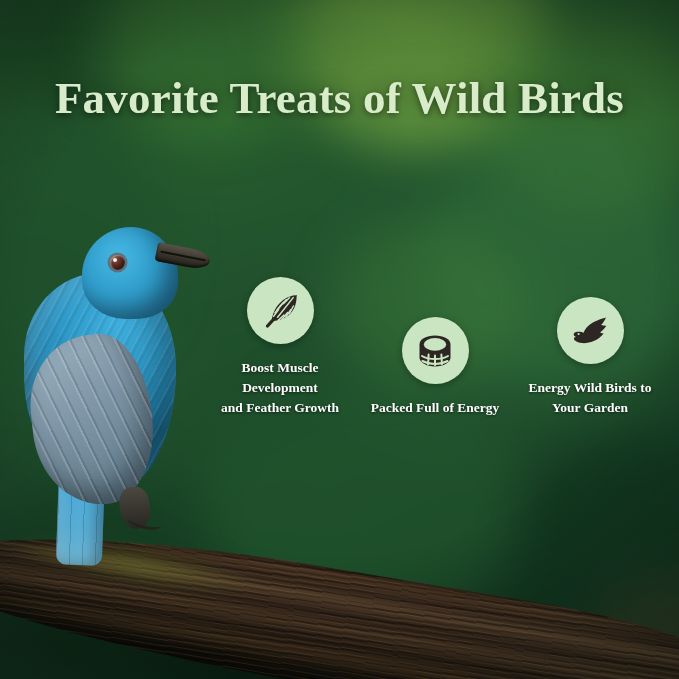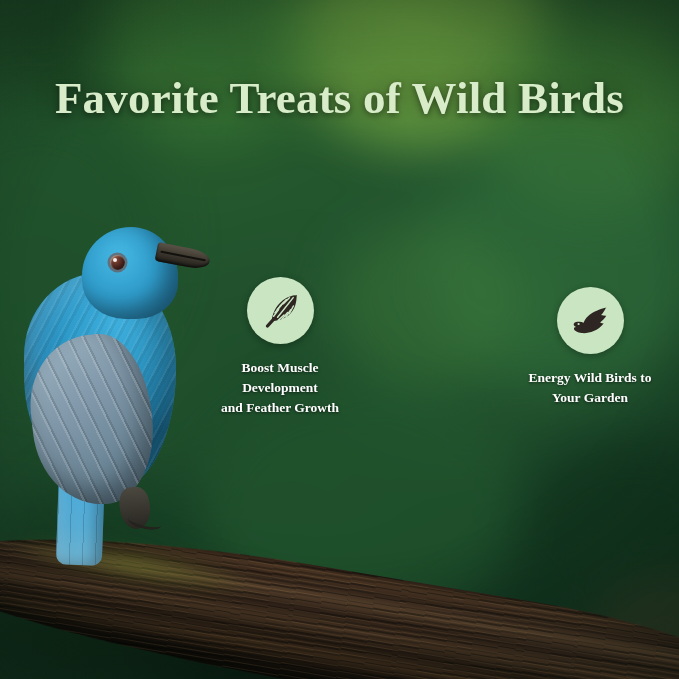--- a/index.html
+++ b/index.html
@@ -207,21 +207,21 @@
     text-shadow:0 2px 6px rgba(0,0,0,.45), 0 0 22px rgba(10,30,14,.35);
     white-space:nowrap;
   }
 
   
   .features {
     position:absolute;
     left:205px; top:277px;
     width:460px;
     display:flex;
-    align-items:center;
+    align-items:flex-end;
     justify-content:space-between;
   }
   .feature {
     width:150px;
     display:flex; flex-direction:column; align-items:center;
   }
   .fcircle {
     width:67px; height:67px; border-radius:50%;
     background:#c9e5c2;
     display:flex; align-items:center; justify-content:center;
@@ -313,20 +313,39 @@
               <line x1="29.2" y1="22.8" x2="33.4" y2="15.0"></line>
             </g>
           </svg>
         </span>
       </div>
       <div class="flabel">Boost Muscle
 Development
 and Feather Growth</div>
     </div>
 
+    <div class="feature f2">
+      <div class="fcircle">
+        <span>
+          <svg width="40" height="40" viewBox="0 0 40 40" aria-hidden="true">
+            <path d="M20 4.5c-8.6 0-15.5 3.8-15.5 8.9v13.2c0 5.1 6.9 8.9 15.5 8.9
+                     s15.5-3.8 15.5-8.9V13.4C35.5 8.3 28.6 4.5 20 4.5z" fill="#2e2622"></path>
+            <ellipse cx="20" cy="13.4" rx="11.2" ry="6.3" fill="#c9e5c2"></ellipse>
+            <g stroke="#c9e5c2" stroke-width="2" fill="none" stroke-linecap="round">
+              <path d="M7.0 25.0c3.6 2.1 8.0 3.1 13.0 3.1s9.4-1.0 13.0-3.1"></path>
+              <path d="M7.4 30.0c3.5 1.9 7.8 2.9 12.6 2.9s9.1-1.0 12.6-2.9"></path>
+              <line x1="13.6" y1="23.6" x2="13.1" y2="33.2"></line>
+              <line x1="20.0" y1="24.6" x2="20.0" y2="34.2"></line>
+              <line x1="26.4" y1="23.6" x2="26.9" y2="33.2"></line>
+            </g>
+          </svg>
+        </span>
+      </div>
+      <div class="flabel">Packed Full of Energy</div>
+    </div>
 
     <div class="feature f3">
       <div class="fcircle">
         <span>
           <svg width="40" height="40" viewBox="0 0 40 40" aria-hidden="true">
             <g fill="#2e2622">
               <path d="M36.2 6.0c-1.4 3.4-3.2 6.0-5.1 8.0c1.9 0.6 3.6 0.9 5.2 0.8
                        c-1.7 2.8-3.9 5.0-6.2 6.6c1.2 0.6 2.4 1.0 3.6 1.1
                        c-2.6 3.3-6.1 5.9-10.0 7.6c-4.1 1.8-8.4 2.4-12.0 2.0
                        c-2.1-0.2-3.9-0.8-5.2-1.5c-1.3-0.7-2.1-1.5-2.4-2.2

